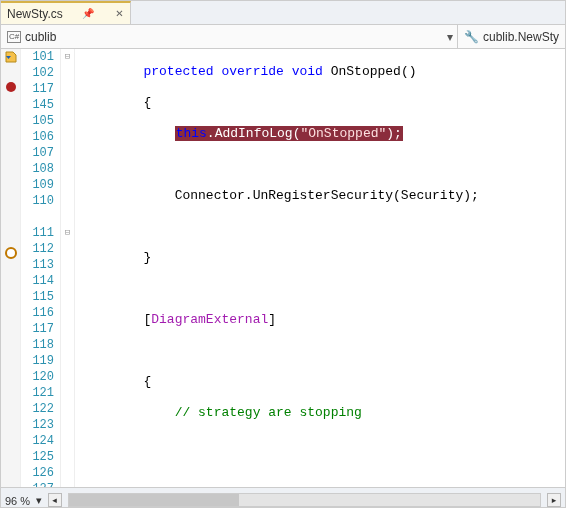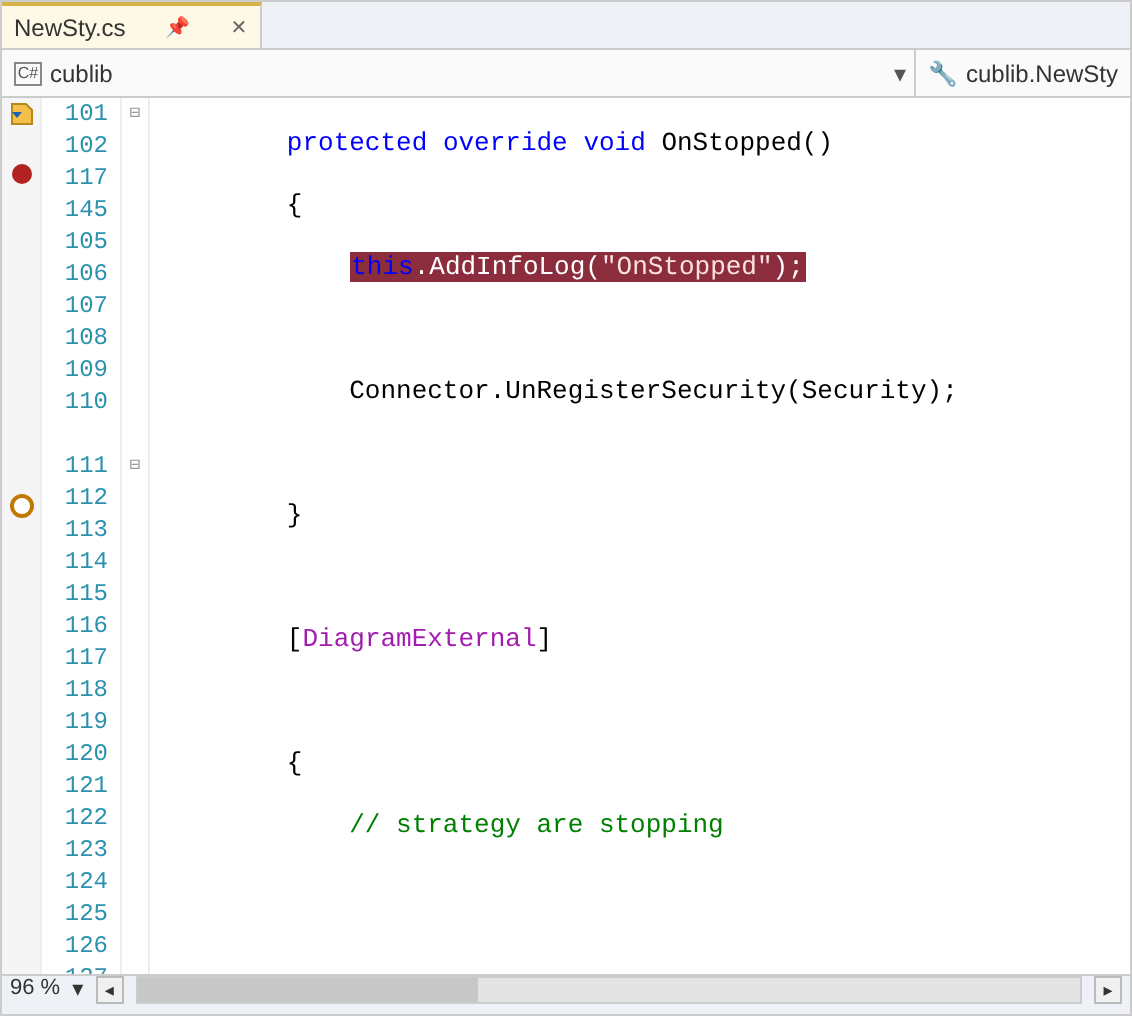--- a/index.html
+++ b/index.html
@@ -110,21 +110,21 @@
   .cmt { color: #008000; margin-top: 48px; }
   .plain { color: #000; }
   .hl-red { background: #8b2d3c; color:#fff; padding:0 1px;}
   .hl-red .str { color: #fde0e0; }
   .blank { height:16px; }
   .status-bar {
     height: 20px;
     background: #eef1f5;
     border-top: 1px solid #ccc;
     display: flex;
-    align-items: flex-start;
+    align-items: flex-end;
     font-family: "Segoe UI", sans-serif;
     font-size: 11px;
     color: #333;
     padding: 0 4px;
     gap:6px;
   }
   .status-bar .scroll-track {
     flex:1; height:14px; background:#e4e4e4; border:1px solid #ccc; position:relative;
   }
   .status-bar .scroll-thumb {

